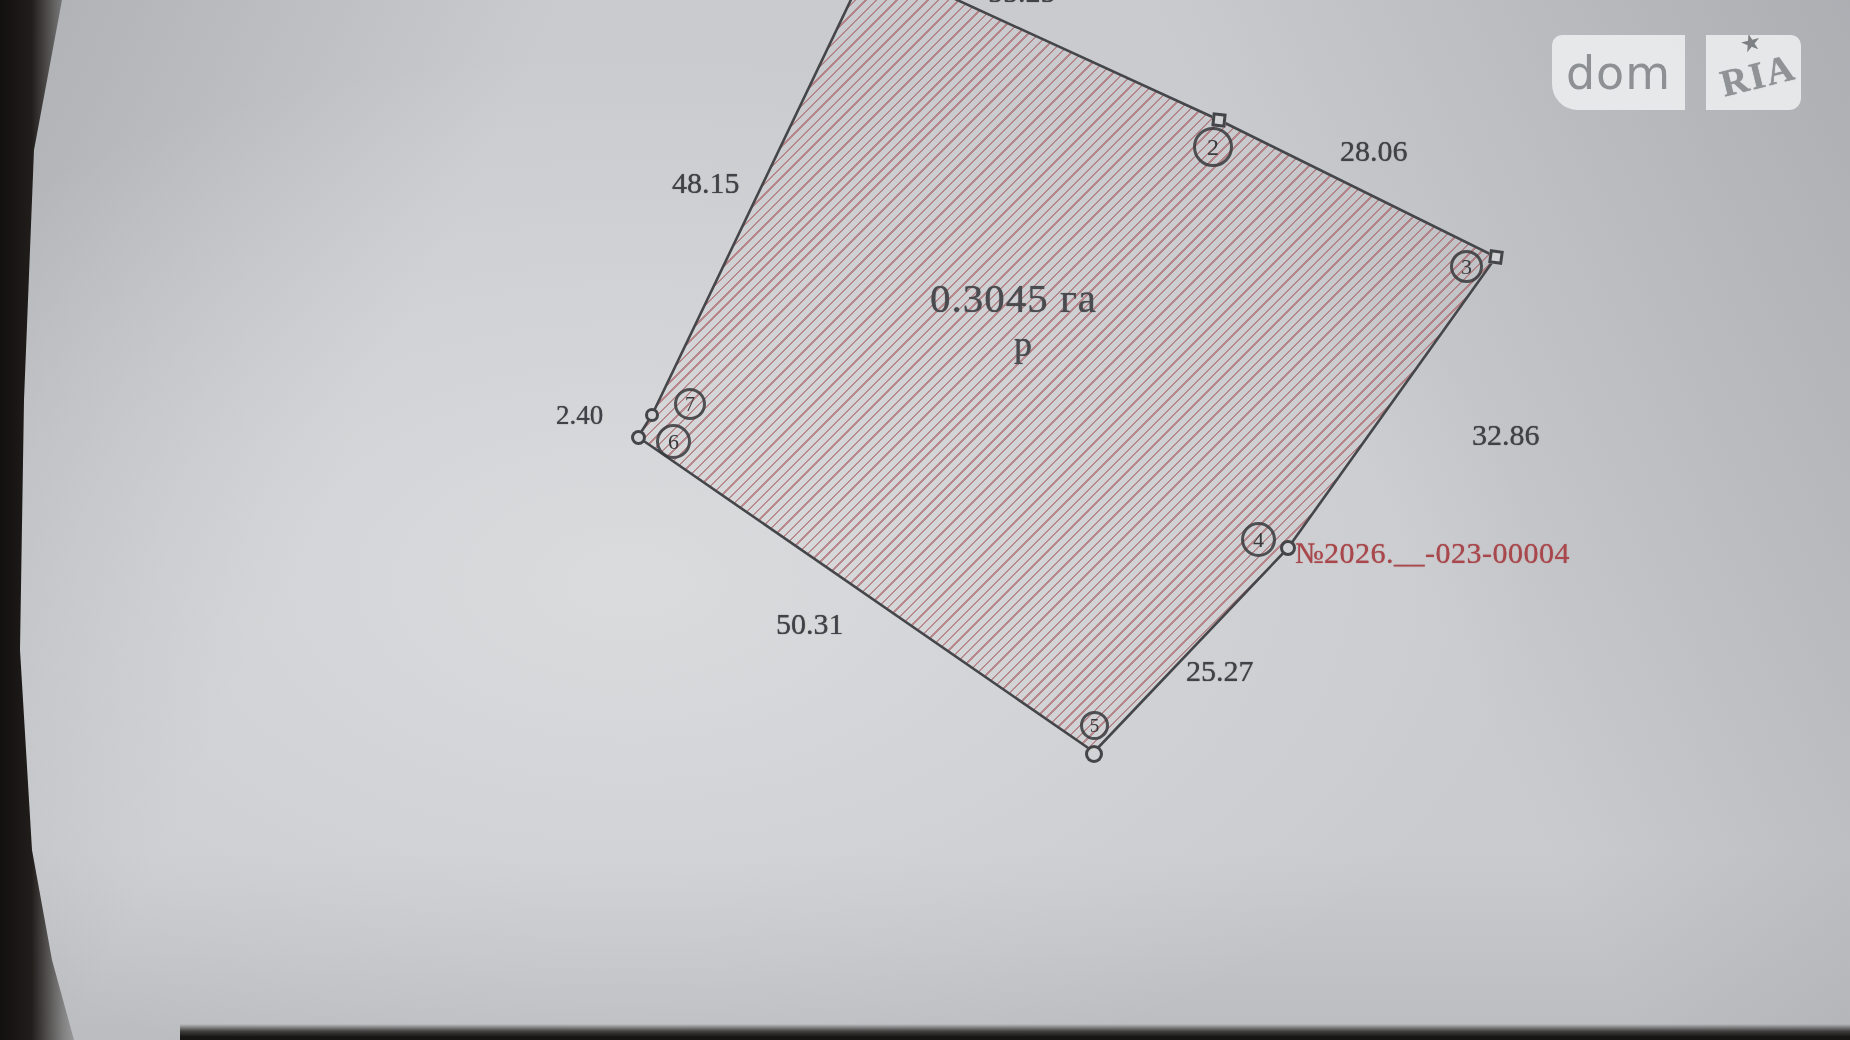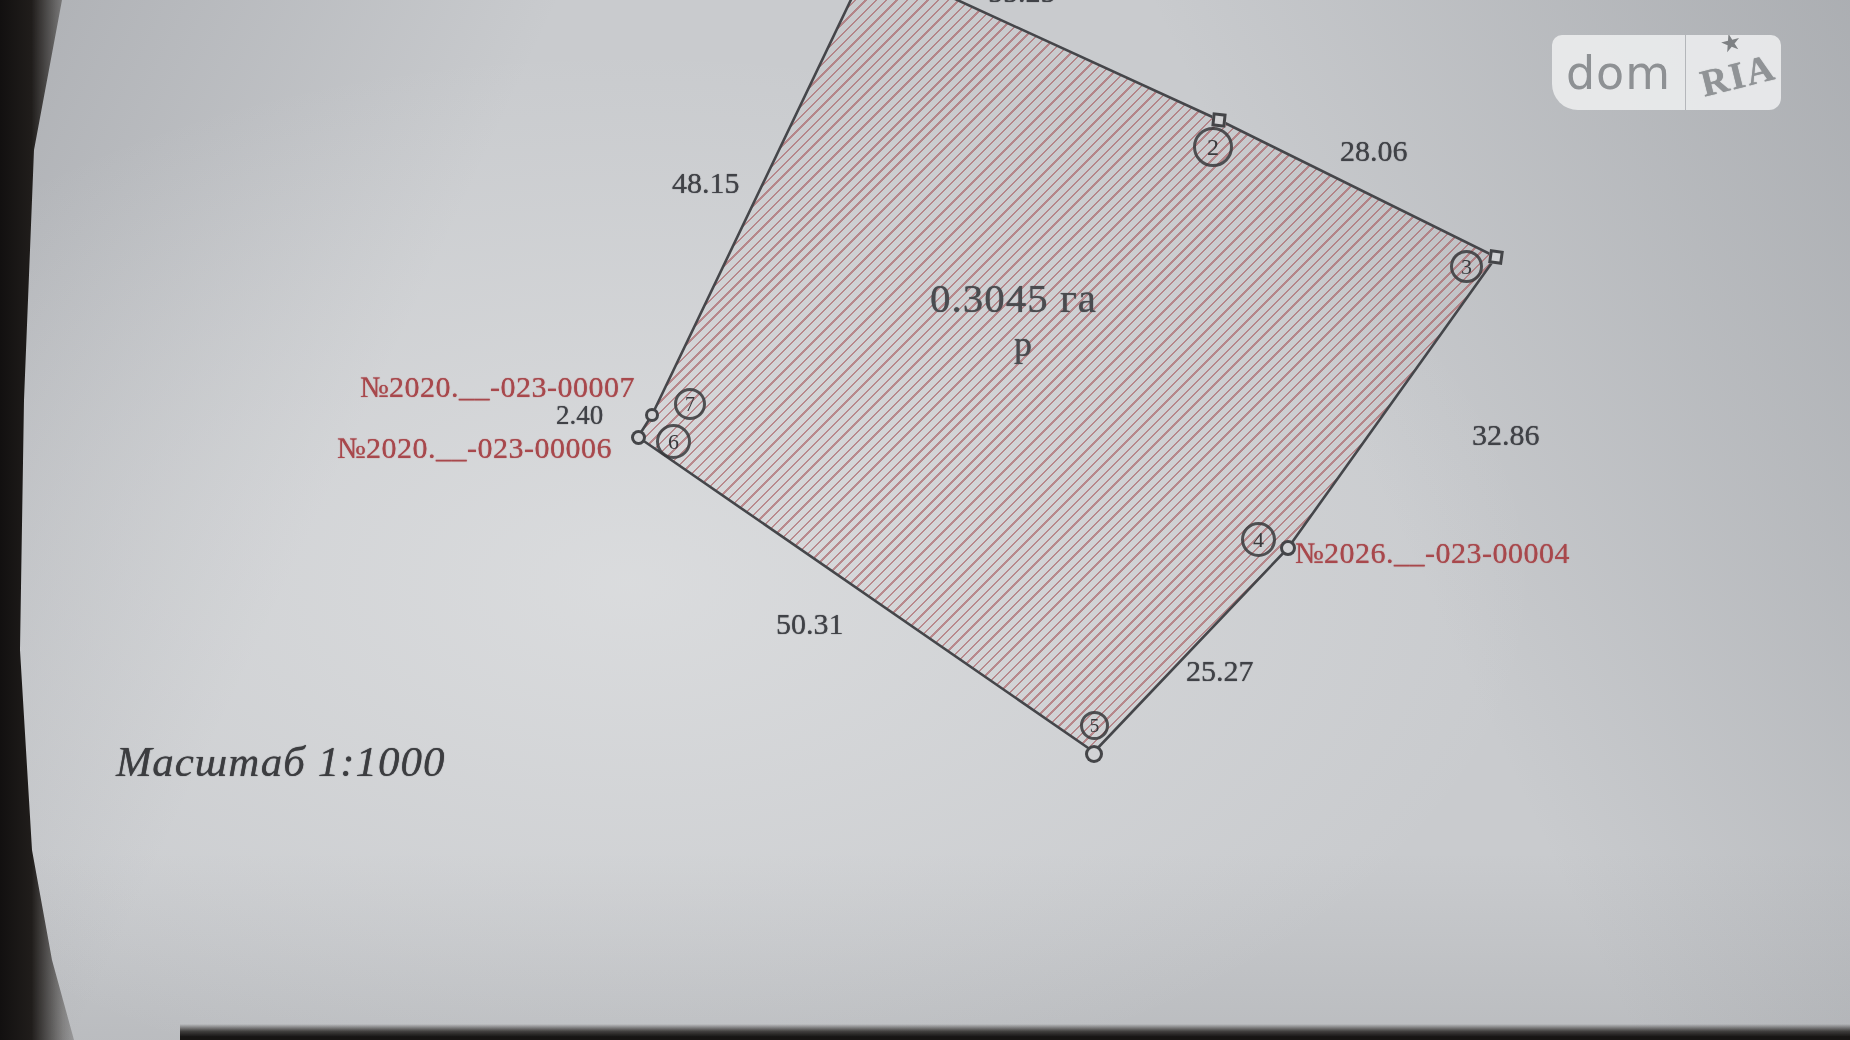--- a/index.html
+++ b/index.html
@@ -28,21 +28,21 @@
   .area{color:#4a4b4f;font-size:41px;letter-spacing:1px;}
   .areasub{color:#4a4b4f;font-size:36px;}
   .scale{color:#3c3d40;font-size:43px;font-style:italic;letter-spacing:1px;}
   .vcirc{
     position:absolute;border:3px solid rgba(56,57,60,0.85);border-radius:50%;
     display:flex;align-items:center;justify-content:center;
     color:#393a3d;font-size:22px;box-sizing:border-box;background:transparent;
   }
   .sqmark{position:absolute;border:3px solid rgba(52,53,56,0.9);background:#d2d3d5;box-sizing:border-box;}
   .ringmark{position:absolute;border:3px solid rgba(52,53,56,0.9);background:#d2d3d5;border-radius:50%;box-sizing:border-box;}
-  #logo{position:absolute;left:1552px;top:35px;display:flex;gap:1px;}
+  #logo{position:absolute;left:1552px;top:35px;display:flex;gap:21px;}
   #logo .tile{background:rgba(234,236,237,0.92);}
   #logo .tile-dom{
     width:133px;height:75px;border-radius:10px 0 0 26px;
     display:flex;align-items:center;justify-content:center;
     font-family:"DejaVu Sans", sans-serif;font-size:46px;font-weight:500;color:#8e9194;letter-spacing:1px;
   }
   #logo .tile-ria{
     width:95px;height:75px;border-radius:0 10px 12px 0;position:relative;overflow:hidden;
   }
   #logo .ria-text{
@@ -105,27 +105,24 @@
 
     <div class="lbl dim" style="left:988px;top:-23px;">55.25</div>
     <div class="lbl dim" style="left:1340px;top:136px;">28.06</div>
     <div class="lbl dim" style="left:1428px;top:420px;margin-left:44px;">32.86</div>
     <div class="lbl dim" style="left:1186px;top:656px;">25.27</div>
     <div class="lbl dim" style="left:776px;top:609px;">50.31</div>
     <div class="lbl dim" style="left:556px;top:402px;font-size:27px;">2.40</div>
     <div class="lbl dim" style="left:672px;top:168px;">48.15</div>
 
     <div class="lbl red" style="left:1295px;top:538px;">№2026.__-023-00004</div>
-    <div class="lbl red" style="left:337px;top:433px;">№2020.__-023-00006</div>
-    <div class="lbl red" style="left:360px;top:372px;">№2020.__-023-00007</div>
 
     <div class="lbl area" style="left:930px;top:278px;">0.3045 га</div>
     <div class="lbl areasub" style="left:1014px;top:326px;">р</div>
 
-    <div class="lbl scale" style="left:116px;top:740px;">Масштаб 1:1000</div>
 
   </div>
 
   <div id="logo">
     <div class="tile tile-dom">
       <span>dom</span>
     </div>
     <div class="tile tile-ria">
       <span class="ria-star">★</span>
       <span class="ria-text">RIA</span>

